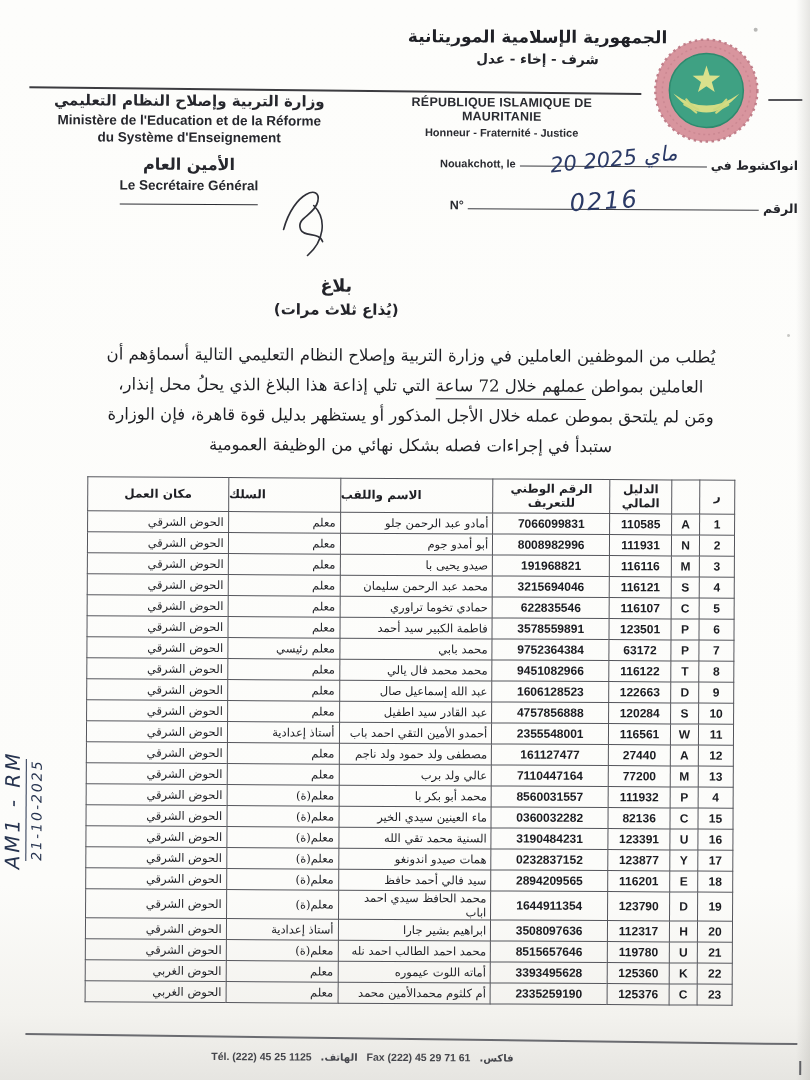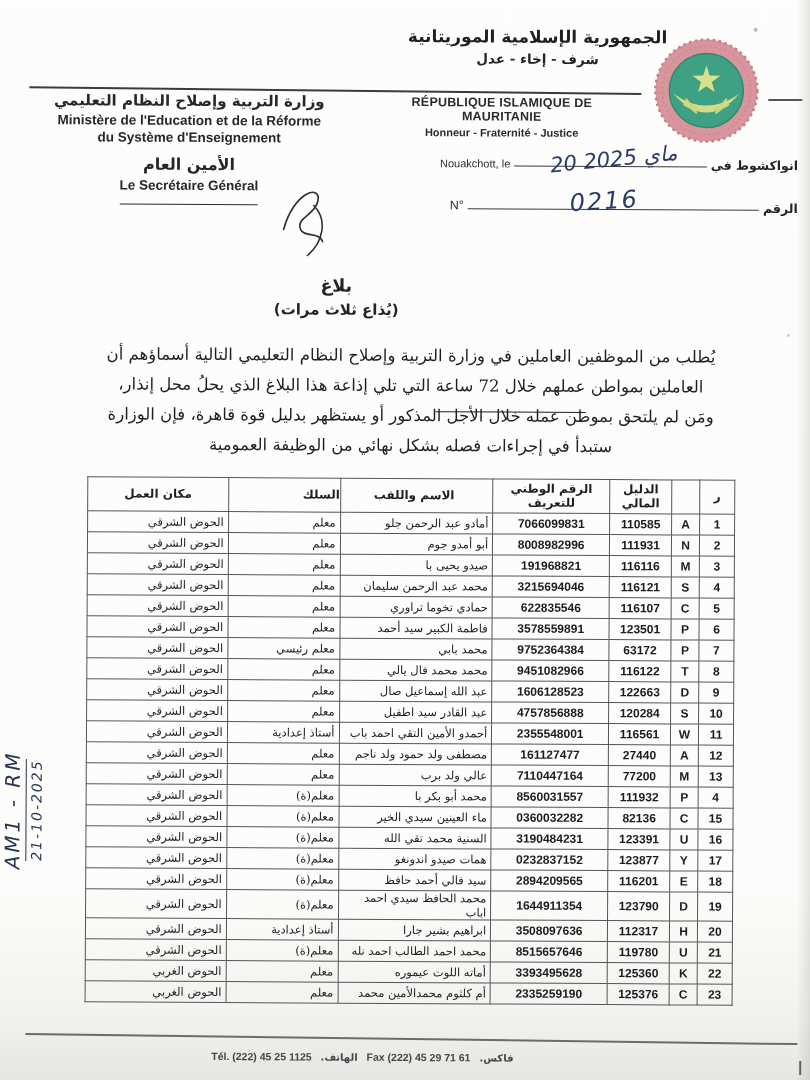--- a/index.html
+++ b/index.html
@@ -34,36 +34,36 @@
   .ministry { position:absolute; left:33px; top:93px; width:308px; text-align:center; color:#26272d; }
   .ministry .m-ar { font-size:15px; }
   .ministry .m-fr { font-size:13.5px; font-weight:bold; margin-top:3px; line-height:1.25; }
   .ministry .sg-ar { font-size:16px; margin-top:8px; }
   .ministry .sg-fr { font-size:13.5px; font-weight:bold; margin-top:4px; }
   .ministry .sg-fr span { border-bottom:1.5px solid #2c2d33; padding-bottom:11px; }
 
   .signature { position:absolute; left:276px; top:180px; }
 
   .ref-row { position:absolute; display:flex; align-items:flex-end; }
-  .ref-row .lbl-fr { font-size:11px; font-weight:normal; white-space:nowrap; color:#2a2b31; }
+  .ref-row .lbl-fr { font-size:11px; font-weight:bold; white-space:nowrap; color:#2a2b31; }
   .ref-row .lbl-ar { font-size:12.5px; white-space:nowrap; margin-bottom:-2px; }
   .ref-row .hline { flex:1; border-bottom:1.5px solid #3a3b40; margin:0 4px 3px 4px; }
   .row-date { left:438px; top:156px; width:358px; }
   .row-num  { left:448px; top:198px; width:348px; }
   .hand { position:absolute; color:#2b3a66; font-family:"DejaVu Sans",sans-serif; font-style:italic; }
   .hand-date { left:548px; top:146px; font-size:21px; letter-spacing:3px; transform:rotate(-6deg); }
   .hand-num  { left:568px; top:186px; font-size:24px; letter-spacing:2px; transform:rotate(-4deg); }
 
   
   .notice-title { position:absolute; left:0; top:276px; width:670px; text-align:center; }
   .notice-title .t1 { font-size:17.5px; font-weight:bold; }
   .notice-title .t2 { font-size:15px; font-weight:bold; margin-top:5px; }
   .body-par { position:absolute; left:86px; top:341px; width:648px; text-align:center; }
   .body-par .bl { direction:rtl; font-family:"DejaVu Serif","DejaVu Sans",serif; font-size:16.5px; line-height:30px; white-space:nowrap; color:#1e1f24; }
-  .body-par .u { border-bottom:1.2px solid #1e1f24; padding-bottom:16px; }
+  .body-par .u { border-bottom:1.2px solid #1e1f24; padding-bottom:3px; }
 
   
   .doc-table { position:absolute; left:87px; top:478px; width:648px; border-collapse:collapse; direction:rtl; }
   .doc-table th, .doc-table td { border:1px solid #55565c; }
   .doc-table th { height:34px; font-size:12px; font-weight:bold; font-family:"DejaVu Sans",sans-serif; white-space:pre-line; line-height:1.15; color:#1e1f24; }
   .doc-table td { height:21px; padding:0 4px; color:#1b1c21; }
   .c-num { font-family:"Liberation Sans",sans-serif; font-size:12px; font-weight:600; }
   .c-ar  { font-family:"DejaVu Serif","DejaVu Sans",serif; font-size:11.5px; }
   .a-center { text-align:center; }
   .a-right  { text-align:right; }
@@ -175,22 +175,22 @@
           <col style="width:112px">
           <col style="width:141px">
       </colgroup>
       <thead>
         <tr>
           <th class="ar-bold">ر</th>
           <th></th>
           <th class="ar-bold">الدليل
 المالي</th>
           <th class="ar-bold">الرقم الوطني للتعريف</th>
-          <th class="ar-bold" style="text-align:center;padding-right:5px">الاسم واللقب</th>
-          <th class="ar-bold" style="text-align:right;">السلك</th>
+          <th class="ar-bold" style="text-align:left;padding-right:5px">الاسم واللقب</th>
+          <th class="ar-bold" style="text-align:left;padding-right:5px">السلك</th>
           <th class="ar-bold">مكان العمل</th>
         </tr>
       </thead>
       <tbody>
           <tr>
             <td class="c-num a-center">1</td>
             <td class="c-num a-center">A</td>
             <td class="c-num a-center">110585</td>
             <td class="c-num a-center">7066099831</td>
             <td class="c-ar a-right" dir="rtl">أمادو عبد الرحمن جلو</td>

